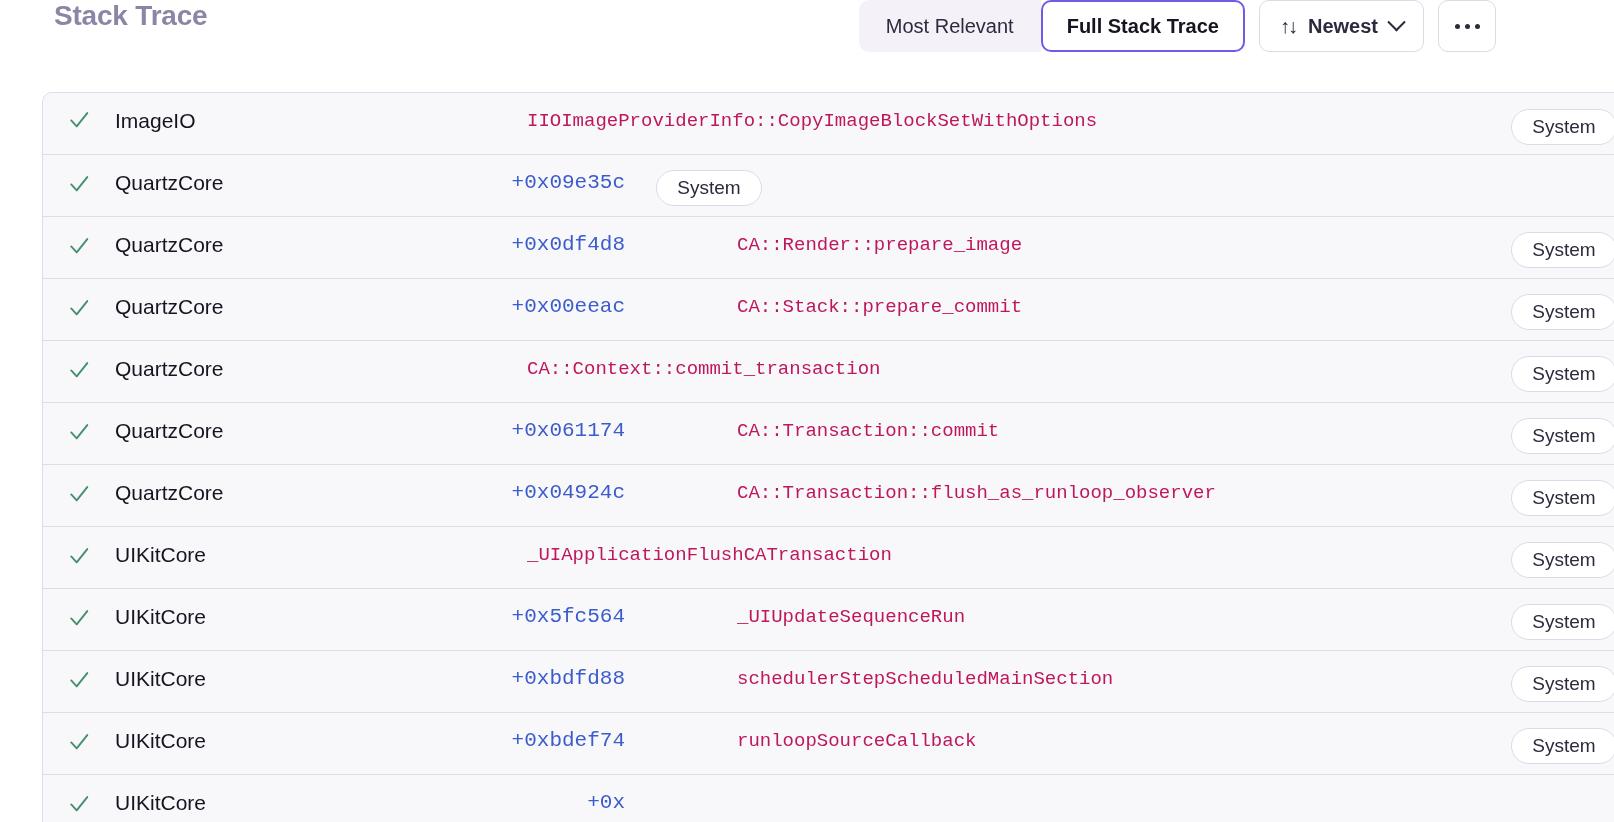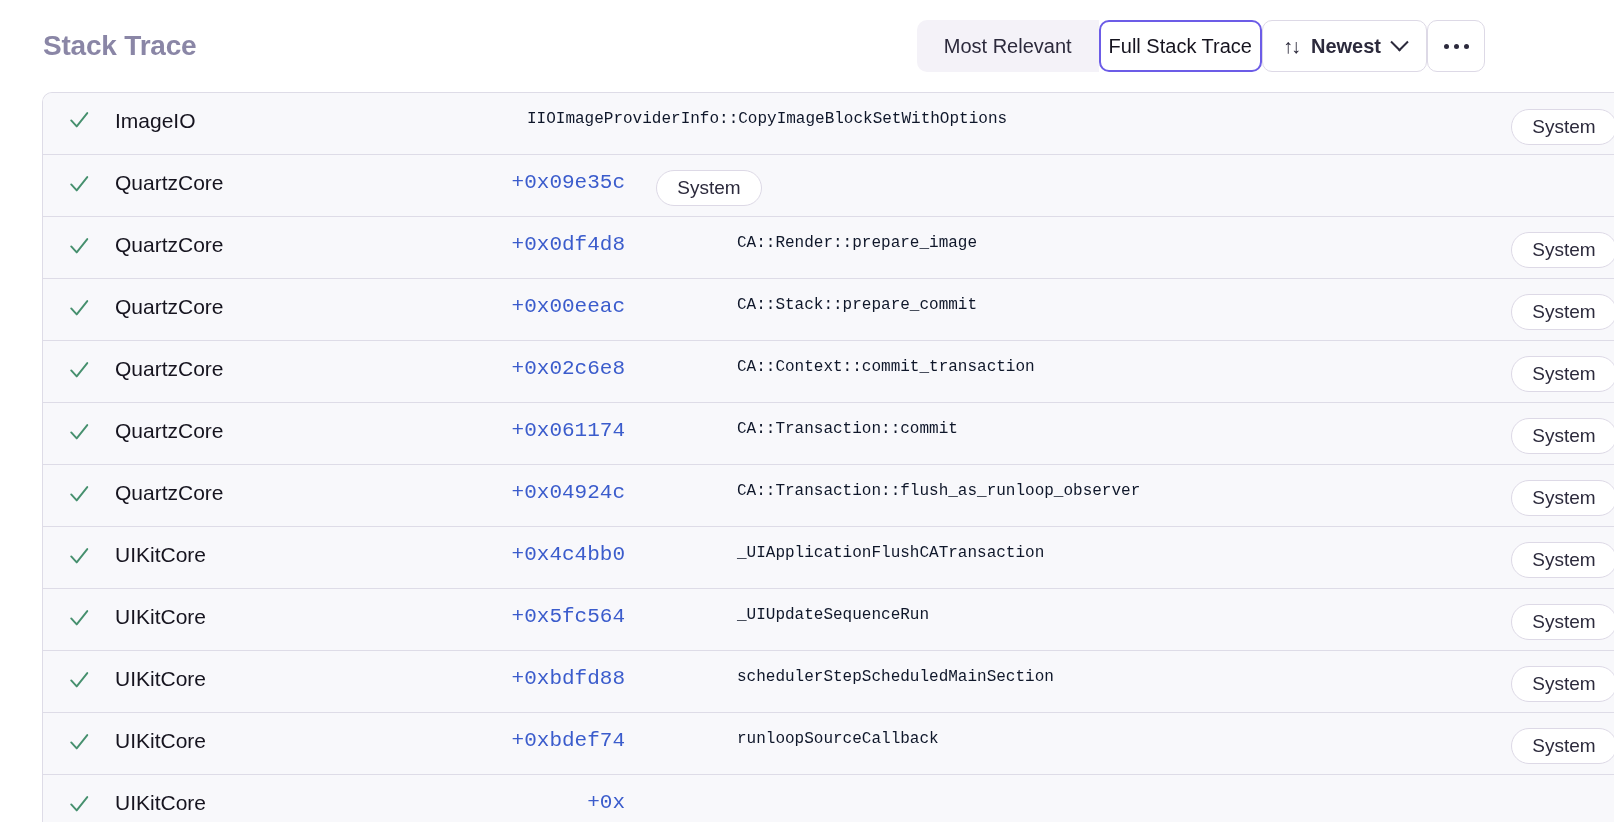--- a/index.html
+++ b/index.html
@@ -15,41 +15,42 @@
   .page {
     position: relative;
     width: 1614px;
     height: 822px;
     background: #ffffff;
   }
 
   
   .header {
     position: absolute;
-    left: 1px;
+    left: 12px;
     top: 0;
     width: 1526px;
     height: 92px;
     display: flex;
-    align-items: center;
+    align-items: flex-start;
     padding: 0 42px;
   }
 
   .panel-title {
     font-size: 28px;
     font-weight: 700;
     color: #8a86a6;
     letter-spacing: -0.2px;
     white-space: nowrap;
   }
 
   .header-actions {
     margin-left: auto;
     display: flex;
     align-items: center;
+    gap: 14px;
   }
 
   
   .segmented {
     display: flex;
     align-items: center;
     position: relative;
     height: 52px;
   }
 
@@ -67,25 +68,25 @@
     font-family: "Liberation Sans", sans-serif;
   }
 
   .seg-btn.first {
     border-radius: 10px 0 0 10px;
   }
 
   .seg-btn.active {
     background: #ffffff;
     color: #16141f;
-    font-weight: 400;
+    font-weight: 700;
     border: 2.5px solid #6c5ce7;
     border-radius: 10px;
     z-index: 2;
-    padding: 0 8px;
+    padding: 0 24px;
   }
 
   .pill-btn {
     height: 52px;
     display: flex;
     align-items: center;
     gap: 12px;
     padding: 0 20px;
     font-size: 20px;
     font-weight: 700;
@@ -191,23 +192,23 @@
     white-space: nowrap;
   }
 
   .cell-func {
     flex: 1 1 auto;
     padding-left: 112px;
     padding-right: 18px;
     padding-top: 14px;
     padding-bottom: 12px;
     font-family: "Liberation Mono", monospace;
-    font-size: 16px;
+    font-size: 19px;
     line-height: 1.52;
-    color: #0f172a;
+    color: #be185d;
     word-break: break-all;
   }
 
   .cell-badge {
     flex: 0 0 168px;
     display: flex;
     align-items: flex-start;
     justify-content: center;
     padding-top: 15px;
   }
@@ -315,21 +316,20 @@
           <span class="badge">System</span>
         </div>
       </div>
       <div class="frame-row">
         <div class="cell-check">
           <svg class="check-icon" viewBox="0 0 24 24" fill="none">
             <path d="M3.5 12.5 L9.5 19 L21 4.5" stroke="#46906e" stroke-width="2.1" stroke-linecap="round" stroke-linejoin="round"></path>
           </svg>
         </div>
         <div class="cell-module">QuartzCore</div>
-        <div class="cell-offset">+0x02c6e8</div>
         <div class="cell-func">CA::Context::commit_transaction</div>
         <div class="cell-badge">
           <span class="badge">System</span>
         </div>
       </div>
       <div class="frame-row">
         <div class="cell-check">
           <svg class="check-icon" viewBox="0 0 24 24" fill="none">
             <path d="M3.5 12.5 L9.5 19 L21 4.5" stroke="#46906e" stroke-width="2.1" stroke-linecap="round" stroke-linejoin="round"></path>
           </svg>
@@ -354,21 +354,20 @@
           <span class="badge">System</span>
         </div>
       </div>
       <div class="frame-row">
         <div class="cell-check">
           <svg class="check-icon" viewBox="0 0 24 24" fill="none">
             <path d="M3.5 12.5 L9.5 19 L21 4.5" stroke="#46906e" stroke-width="2.1" stroke-linecap="round" stroke-linejoin="round"></path>
           </svg>
         </div>
         <div class="cell-module">UIKitCore</div>
-        <div class="cell-offset">+0x4c4bb0</div>
         <div class="cell-func">_UIApplicationFlushCATransaction</div>
         <div class="cell-badge">
           <span class="badge">System</span>
         </div>
       </div>
       <div class="frame-row">
         <div class="cell-check">
           <svg class="check-icon" viewBox="0 0 24 24" fill="none">
             <path d="M3.5 12.5 L9.5 19 L21 4.5" stroke="#46906e" stroke-width="2.1" stroke-linecap="round" stroke-linejoin="round"></path>
           </svg>

